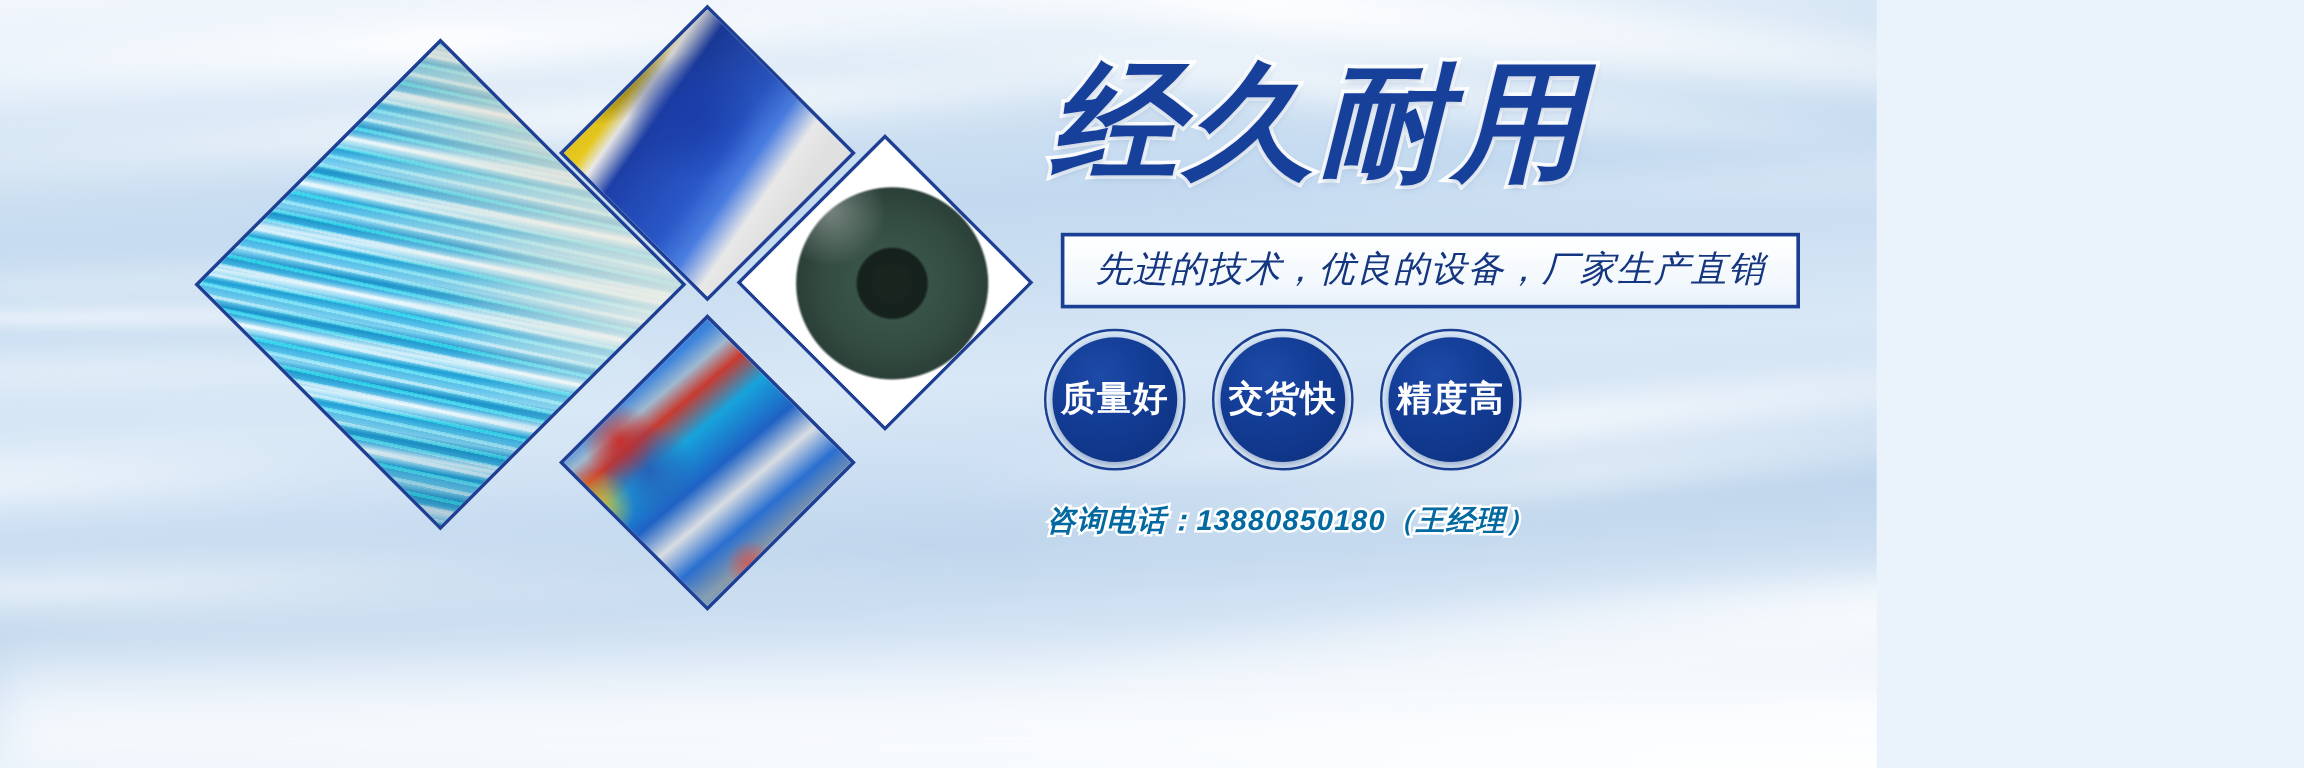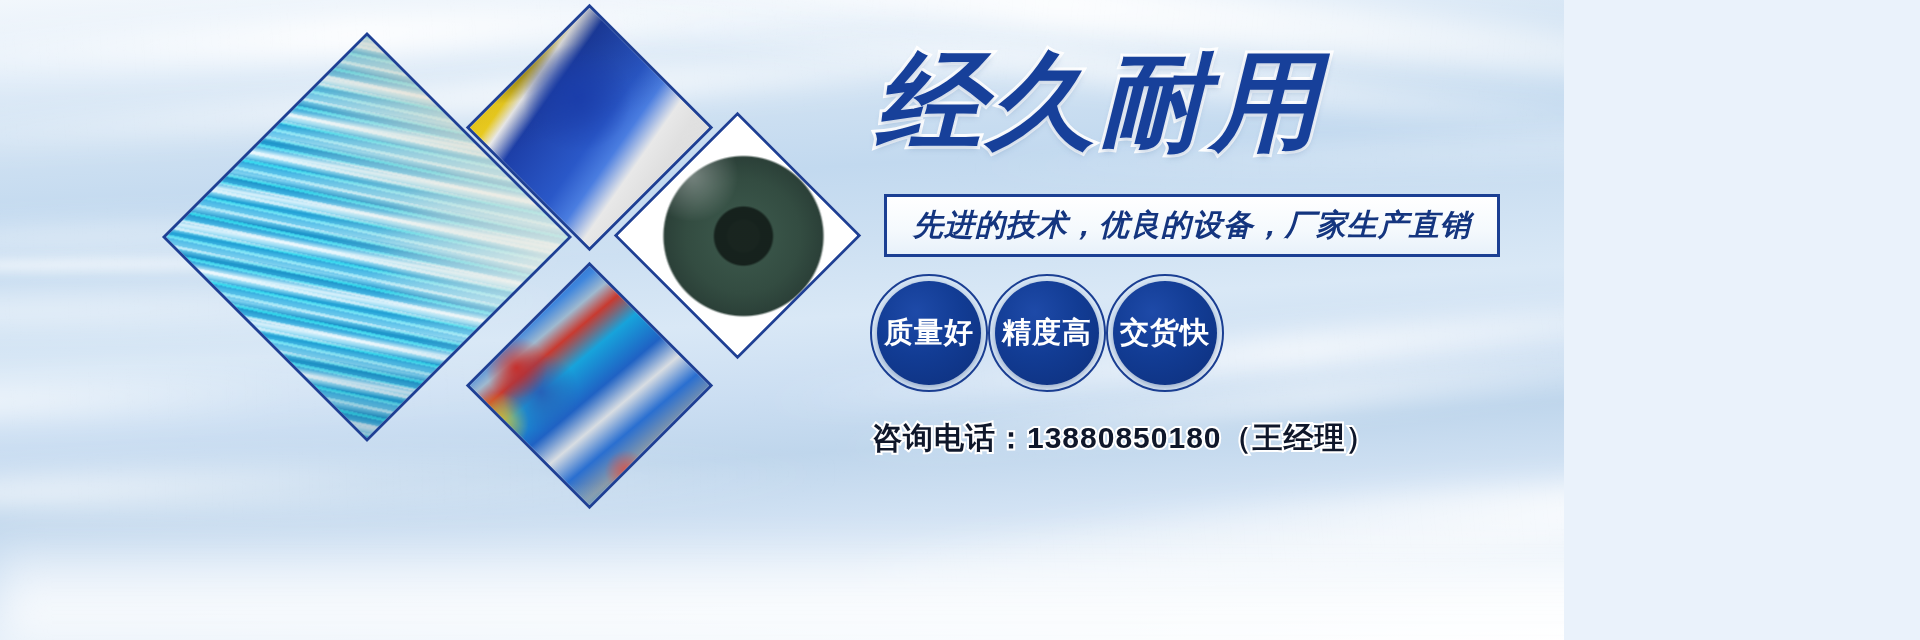--- a/index.html
+++ b/index.html
@@ -153,49 +153,50 @@
 
   .subtitle-box{
     position:absolute;left:24px;top:194px;
     border:3px solid #1b3f93;
     background:linear-gradient(180deg,#ffffff 0%,#f4f9fd 60%,#e8f1fa 100%);
     padding:11px 26px 13px 26px;
     box-sizing:border-box;
   }
   .subtitle-text{
     font-size:30px;line-height:1.1;
-    font-style:italic;font-weight:bold;
+    font-style:italic;font-weight:normal;
     color:#14357f;letter-spacing:1px;white-space:nowrap;
   }
 
-  .badges{position:absolute;left:10px;top:274px;display:flex;}
+  .badges{position:absolute;left:10px;top:274px;display:flex;gap:22px;}
   .badge{
     position:relative;width:118px;height:118px;border-radius:50%;
     display:flex;align-items:center;justify-content:center;
   }
   .badge::before{
     content:"";position:absolute;inset:0;border-radius:50%;
     border:2px solid #1b3f93;
   }
   .badge-fill{
     position:absolute;left:7px;top:7px;right:7px;bottom:7px;border-radius:50%;
     background:radial-gradient(circle at 38% 30%,#1e4aa8 0%,#123c94 45%,#0d2f7c 100%);
     box-shadow:0 2px 6px rgba(20,50,110,.35);
   }
   .badge-label{
     position:relative;z-index:2;color:#ffffff;
     font-size:29px;font-weight:bold;letter-spacing:1px;white-space:nowrap;
   }
 
   .phone{
     position:absolute;left:12px;top:418px;
-    font-size:30px;font-weight:bold;letter-spacing:1px;
-    color:#0f172a;white-space:nowrap;
+    font-size:24px;font-weight:bold;letter-spacing:1px;
+    color:#0369a1;white-space:nowrap;
     -webkit-text-stroke:4px #ffffff;
     paint-order:stroke fill;
+    font-style:italic;
   }
 </style>
 </head>
 <body>
 
 <div class="banner">
 
   <div class="bg-base"></div>
   <div class="bg-streak s1"></div>
   <div class="bg-streak s2"></div>
@@ -235,23 +236,23 @@
       <div class="subtitle-text">先进的技术，优良的设备，厂家生产直销</div>
     </div>
 
     <div class="badges">
       <div class="badge">
         <div class="badge-fill"></div>
         <span class="badge-label">质量好</span>
       </div>
       <div class="badge">
         <div class="badge-fill"></div>
-        <span class="badge-label">精度高</span>
+        <span class="badge-label">交货快</span>
       </div>
       <div class="badge">
         <div class="badge-fill"></div>
-        <span class="badge-label">交货快</span>
+        <span class="badge-label">精度高</span>
       </div>
     </div>
 
     <div class="phone">咨询电话：13880850180（王经理）</div>
   </div>
 </div>
 
 </body></html>

